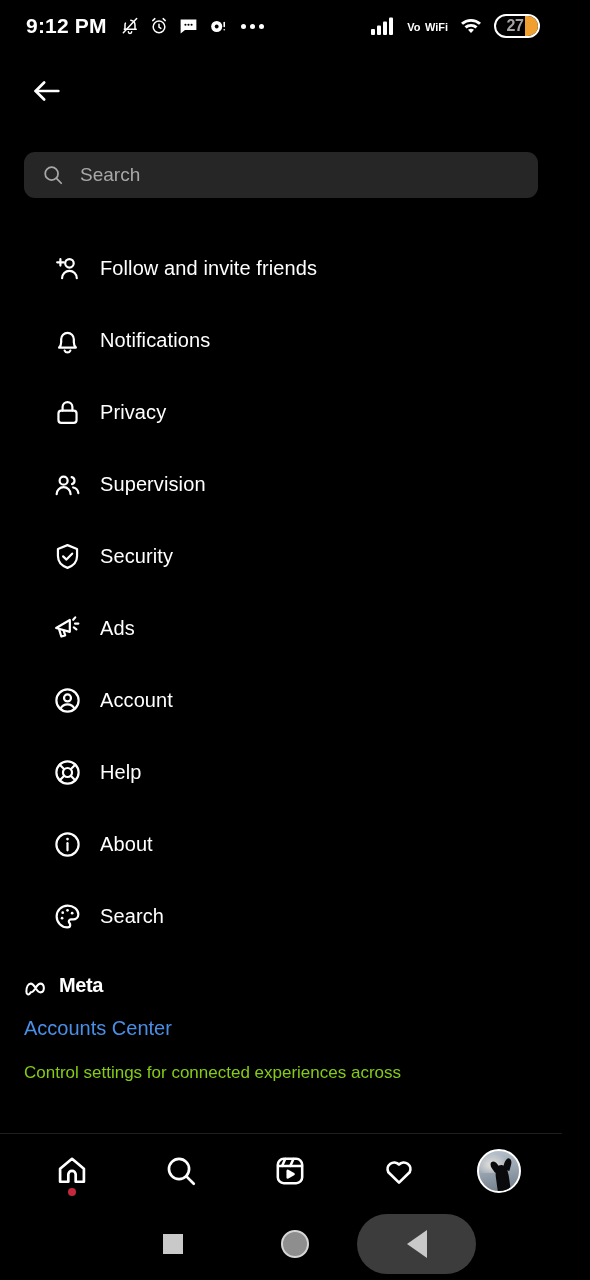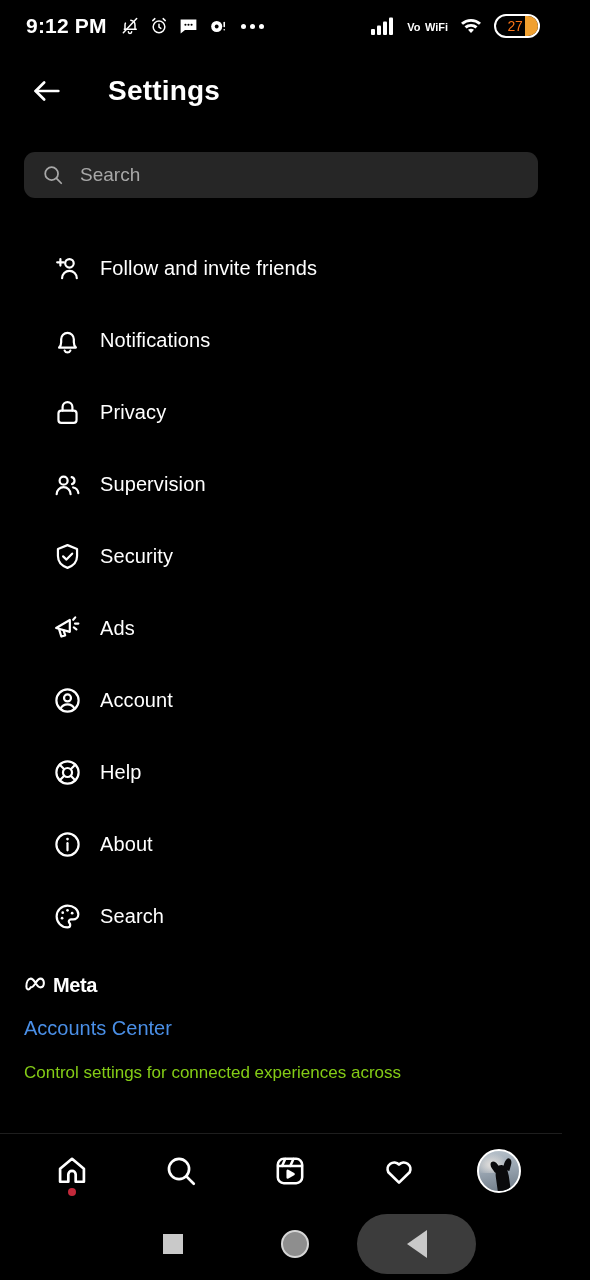--- a/index.html
+++ b/index.html
@@ -25,21 +25,21 @@
   .battery {
     width:46px; height:24px; border:2px solid #fff; border-radius:12px;
     display:flex; align-items:center; justify-content:center; position:relative;
     overflow:hidden;
   }
   .battery .fill {
     position:absolute; right:0; top:0; bottom:0; width:30%;
     background:#f0a030;
   }
   .battery .pct {
-    position:relative; font-size:14px; font-weight:normal; color:#f97316;
+    position:relative; font-size:16px; font-weight:bold; color:#a3a3a3;
     letter-spacing:-.3px; z-index:2; padding-right:4px;
   }
   .dots3 { display:flex; gap:4px; align-items:center; margin-left:5px; }
   .dots3 i { width:5px; height:5px; border-radius:50%; background:#fff; display:block; }
 
   
   .header { height:78px; display:flex; align-items:center; padding:0 24px; }
   .back-btn { width:46px; height:46px; display:flex; align-items:center; justify-content:center; cursor:pointer; }
   .page-title { font-size:28px; font-weight:bold; color:#fff; margin-left:38px; letter-spacing:.2px; }
 
@@ -55,21 +55,21 @@
   .menu { margin-top:34px;margin-left:28px; }
   .menu-item {
     height:72px; display:flex; align-items:center;
     padding:0 24px; cursor:pointer;
   }
   .mi-icon { width:34px; display:flex; align-items:center; justify-content:flex-start; }
   .mi-label { font-size:20px; color:#fff; margin-left:14px; letter-spacing:.1px; }
 
   
   .meta-sec { padding:22px 24px 0 24px; }
-  .meta-brand { display:flex; align-items:flex-start; gap:2px; }
+  .meta-brand { display:flex; align-items:flex-end; gap:8px; }
   .meta-word { font-size:20px; font-weight:bold; color:#fff; letter-spacing:-.4px; }
   .accounts-center { font-size:20px; color:#4a8fe7; margin-top:20px; cursor:pointer; }
   .meta-desc {
     font-size:17px; color:#84cc16; margin-top:22px; line-height:1.3;
     white-space:nowrap; overflow:hidden;
   }
 
   
   .divider { position:absolute; left:0; right:0; bottom:146px; height:1px; background:#1e1e1e; }
   .bottom-nav {
@@ -196,21 +196,20 @@
     </span>
   </div>
 
   <div class="header">
     <span class="back-btn">
       <svg width="34" height="34" viewBox="0 0 24 24" fill="none" stroke="#fff" stroke-width="1.9" stroke-linecap="round" stroke-linejoin="round">
         <line x1="20" y1="12" x2="4" y2="12"></line>
         <polyline points="10,6 4,12 10,18"></polyline>
       </svg>
     </span>
-    <span class="page-title">Settings</span>
   </div>
 
   <div class="search-wrap">
     <div class="search-box">
       <svg width="22" height="22" viewBox="0 0 24 24" fill="none" stroke="#a8a8a8" stroke-width="1.9" stroke-linecap="round">
         <circle cx="10.5" cy="10.5" r="7"></circle>
         <line x1="15.8" y1="15.8" x2="21" y2="21"></line>
       </svg>
       <span class="search-ph">Search</span>
     </div>

